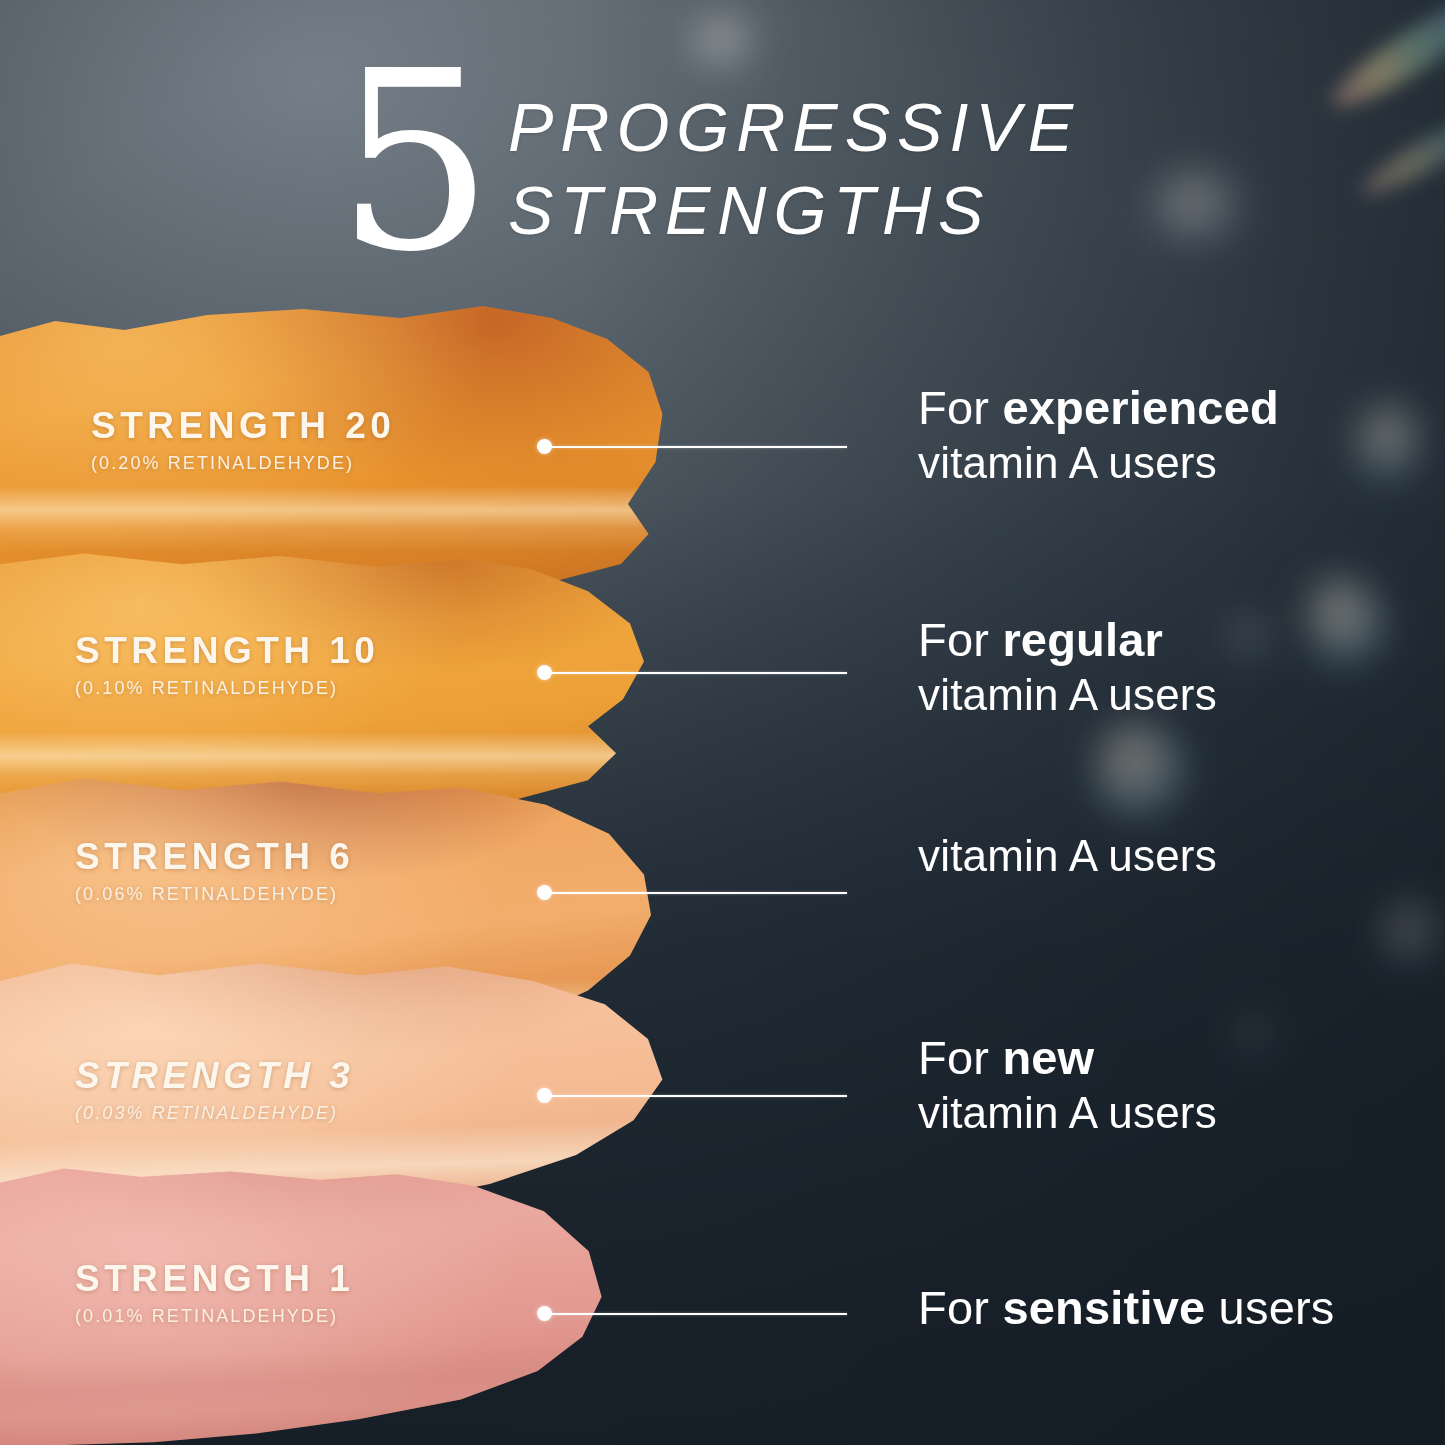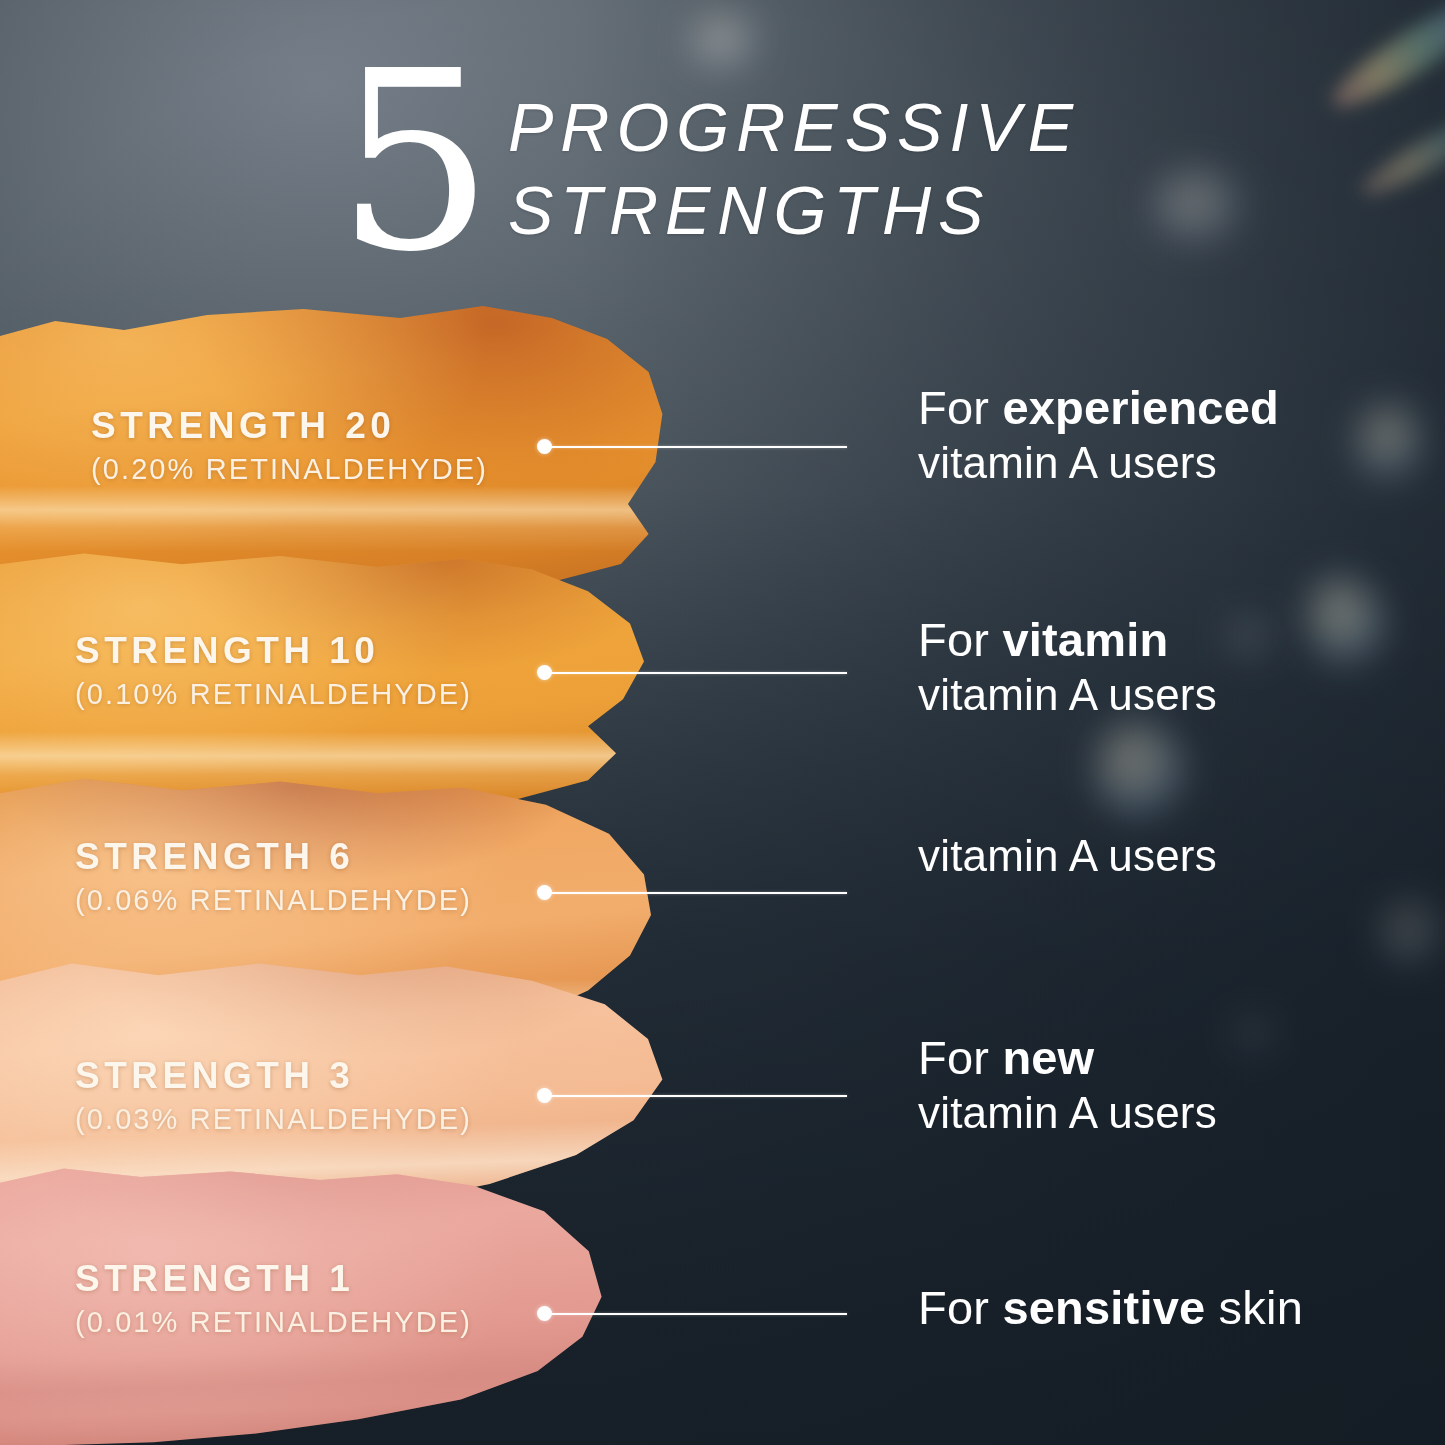--- a/index.html
+++ b/index.html
@@ -72,21 +72,21 @@
 
   
   .sw-label { position:absolute; left:75px; pointer-events:none; }
   .sw-title {
     font-size:37px; font-weight:700; letter-spacing:4.5px;
     color:#fdf6ec; text-transform:uppercase; white-space:nowrap;
     text-shadow:0 1px 4px rgba(120,60,10,0.30);
   }
   .sw-sub {
     margin-top:6px;
-    font-size:29px; font-weight:400; letter-spacing:2.1px;
+    font-size:18px; font-weight:400; letter-spacing:2.1px;
     color:#fbf0e2; text-transform:uppercase; white-space:nowrap;
     text-shadow:0 1px 4px rgba(120,60,10,0.28);
   }
 
   
   .conn { position:absolute; height:20px; pointer-events:none; }
   .conn .dot {
     position:absolute; left:0; top:3px;
     width:15px; height:15px; border-radius:50%;
     background:#ffffff;
@@ -201,21 +201,21 @@
     <div class="sw-sub">(0.20% RETINALDEHYDE)</div>
   </div>
   <div class="sw-label" style="top:630px;">
     <div class="sw-title">STRENGTH 10</div>
     <div class="sw-sub">(0.10% RETINALDEHYDE)</div>
   </div>
   <div class="sw-label" style="top:836px;">
     <div class="sw-title">STRENGTH 6</div>
     <div class="sw-sub">(0.06% RETINALDEHYDE)</div>
   </div>
-  <div class="sw-label" style="top:1055px;">
+  <div class="sw-label" style="top:1055px;font-style:italic;">
     <div class="sw-title">STRENGTH 3</div>
     <div class="sw-sub">(0.03% RETINALDEHYDE)</div>
   </div>
   <div class="sw-label" style="top:1258px;">
     <div class="sw-title">STRENGTH 1</div>
     <div class="sw-sub">(0.01% RETINALDEHYDE)</div>
   </div>
 
   <div class="conn" style="left:537px; top:436px; width:310px;">
     <div class="dot"></div>
@@ -242,38 +242,38 @@
     <div class="l1">
       <span>For</span>
       <b>experienced</b><span class="tail"></span>
     </div>
     <div class="l2">vitamin A users</div>
   </div>
 
   <div class="desc" style="left:918px; top:614px;">
     <div class="l1">
       <span>For</span>
-      <b>vitamin</b><span class="tail"></span>
+      <b>regular</b><span class="tail"></span>
     </div>
     <div class="l2">vitamin A users</div>
   </div>
 
   <div class="desc" style="left:918px; top:828px;">
     <div class="l2">vitamin A users</div>
   </div>
 
   <div class="desc" style="left:918px; top:1032px;">
     <div class="l1">
       <span>For</span>
       <b>new</b><span class="tail"></span>
     </div>
     <div class="l2">vitamin A users</div>
   </div>
 
   <div class="desc" style="left:918px; top:1282px;">
     <div class="l1">
       <span>For</span>
-      <b>sensitive</b><span class="tail"> skin</span>
+      <b>sensitive</b><span class="tail"> users</span>
     </div>
     <div class="l2"></div>
   </div>
 
 </div>
 
 </body></html>

